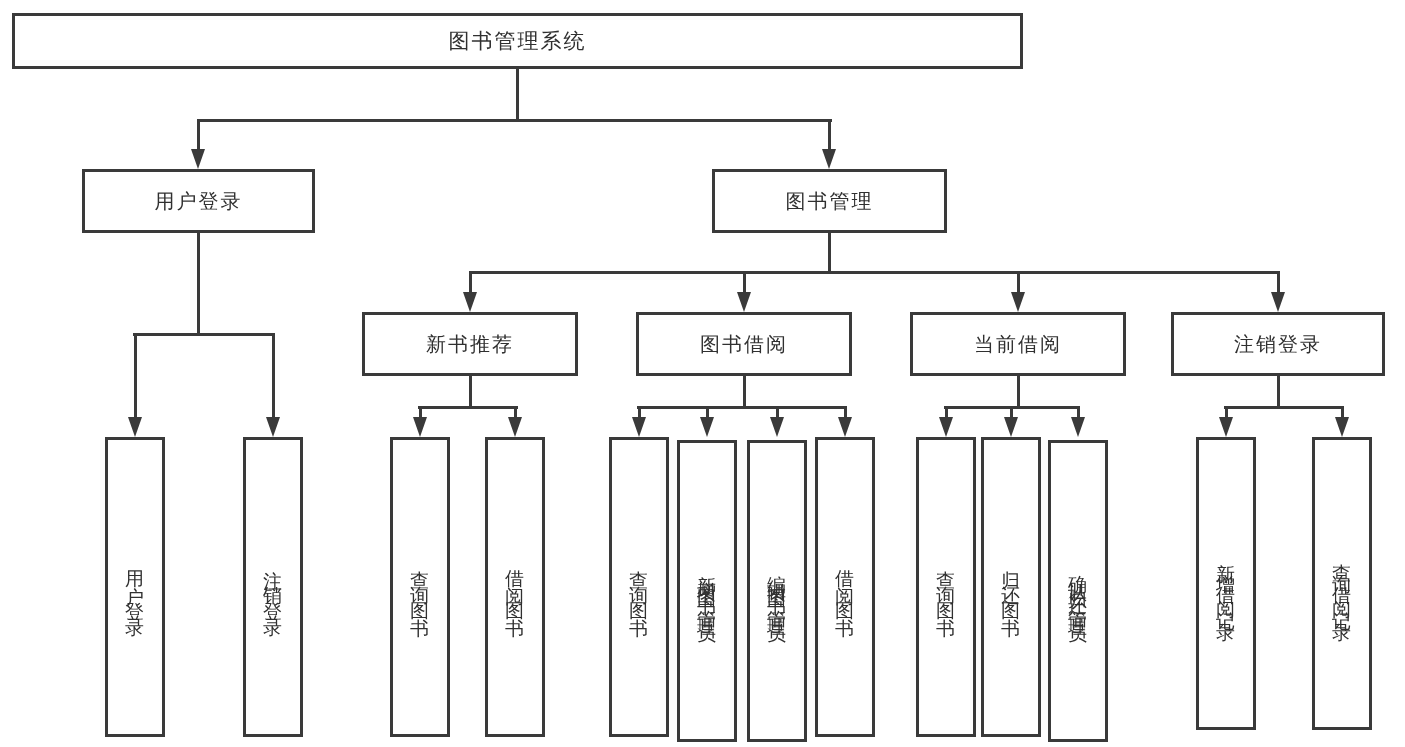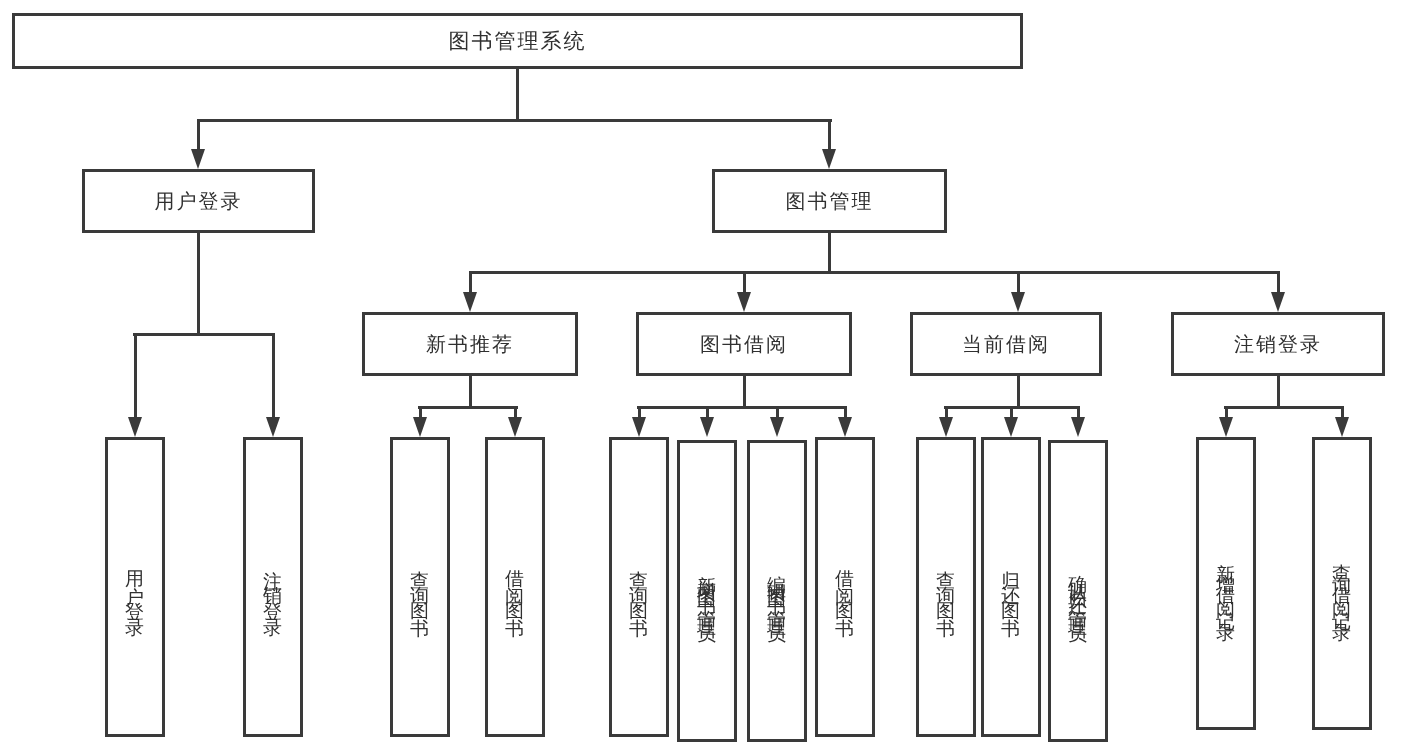--- a/index.html
+++ b/index.html
@@ -110,21 +110,21 @@
       <div class="arrow" style="left: 1335px; top: 417px;"></div>
     </div>
 
   <div class="box h-big" style="left:12px;top:13px;width:1011px;height:56px;text-align:center;">图书管理系统</div>
 
   <div class="box h" style="left:82px;top:169px;width:233px;height:64px;">用户登录</div>
   <div class="box h" style="left:712px;top:169px;width:235px;height:64px;">图书管理</div>
 
   <div class="box h" style="left:362px;top:312px;width:216px;height:64px;">新书推荐</div>
   <div class="box h" style="left:636px;top:312px;width:216px;height:64px;">图书借阅</div>
-  <div class="box h" style="left:910px;top:312px;width:192px;height:64px;">当前借阅</div>
+  <div class="box h" style="left:910px;top:312px;width:216px;height:64px;">当前借阅</div>
   <div class="box h" style="left:1171px;top:312px;width:214px;height:64px;">注销登录</div>
 
   <div class="box v ls16" style="left:105px;top:437px;width:60px;height:300px;">用户登录</div>
   <div class="box v ls16" style="left:243px;top:437px;width:60px;height:300px;">注销登录</div>
 
   <div class="box v ls16" style="left:390px;top:437px;width:60px;height:300px;">查询图书</div>
   <div class="box v ls16" style="left:485px;top:437px;width:60px;height:300px;">借阅图书</div>
 
   <div class="box v ls16" style="left:609px;top:437px;width:60px;height:300px;">查询图书</div>
   <div class="box v ls7" style="left:677px;top:440px;width:60px;height:302px;">新增图书（管理员）</div>

